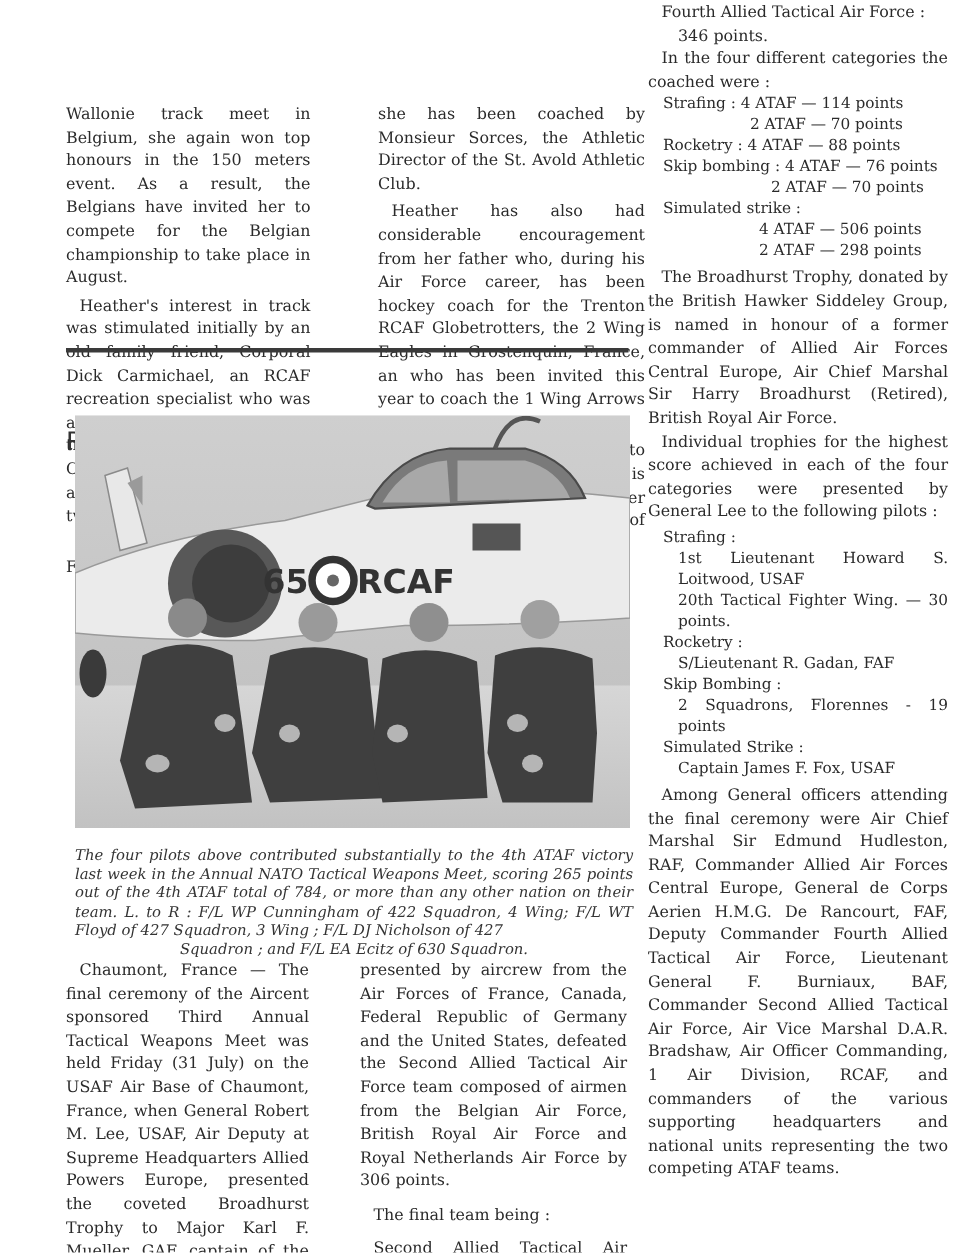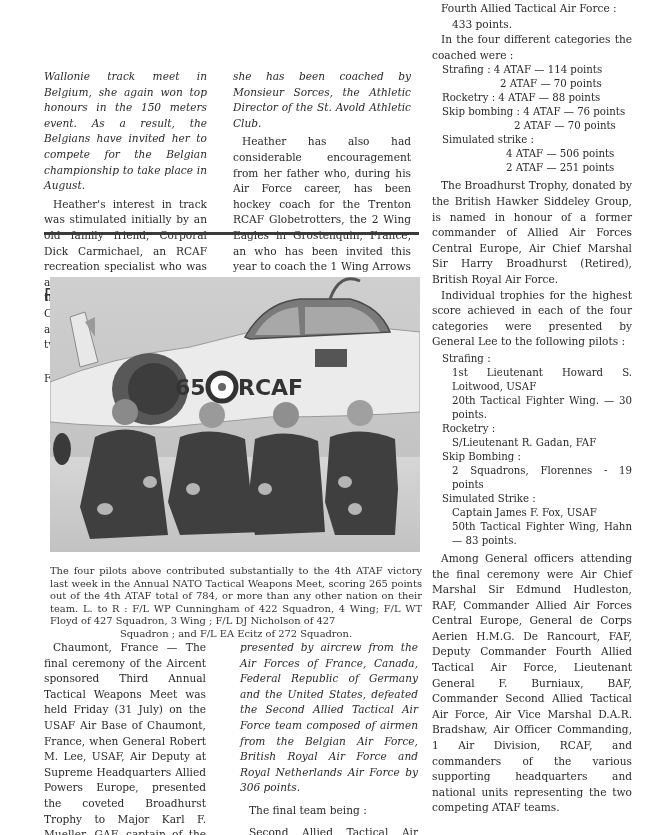--- a/index.html
+++ b/index.html
@@ -2,40 +2,40 @@
 <html><head>
 <meta charset="utf-8">
 <style>
   html, body { margin: 0; padding: 0; }
   body {
     width: 650px; height: 835px; background: #ffffff; position: relative; overflow: hidden;
     font-family: "DejaVu Serif", "Liberation Serif", serif; color: #2a2a2a;
   }
   .col { position: absolute; font-size: 10.6px; line-height: 15.6px; text-align: justify; }
   .col p { margin: 0; text-indent: 9px; }
-  .col p.noind { text-indent: 0; font-style: italic; }
+  .col p.noind { text-indent: 0; }
   .col p.gap { margin-top: 3px; }
   .c1 { left: 44px; top: 69px; width: 163px; }
-  .c2 { left: 233px; top: 69px; width: 178px; }
+  .c2 { left: 252px; top: 69px; width: 178px; }
   .c3 { left: 432px; top: 18px; width: 200px; }
   .c4 { left: 44px; top: 640px; width: 162px; }
   .c5 { left: 240px; top: 640px; width: 178px; }
   .rule { position: absolute; left: 44px; top: 232px; width: 375px; height: 3px; background: #3a3a3a; }
   .section-title {
     position: absolute; left: 44px; top: 238px; width: 375px; text-align: left;
     font-family: "DejaVu Sans", "Liberation Sans", sans-serif; font-size: 17px; color: #333; letter-spacing: 0.3px; margin-top: 47px;
   }
   .photo {
     position: absolute; left: 50px; top: 277px; width: 370px; height: 275px; overflow: hidden;
     background: #d0d0d0;
   }
   .photo svg { display: block; }
   .caption {
     position: absolute; left: 50px; top: 565px; width: 372px;
-    font-family: "DejaVu Serif", serif; font-size: 9.9px; line-height: 12.6px; text-align: justify; color: #333;
+    font-family: "DejaVu Serif", serif; font-style: italic; font-size: 9.9px; line-height: 12.6px; text-align: justify; color: #333;
   }
   .caption .last { display: block; text-align: center; }
   .indent1 { padding-left: 10px; text-indent: 0 !important; }
   .indent2 { padding-left: 20px; text-indent: 0 !important; }
 </style>
 </head>
 <body>
 
 <div class="col c1">
   <p class="noind">Wallonie track meet in Belgium, she again won top honours in the 150 meters event. As a result, the Belgians have invited her to compete for the Belgian championship to take place in August.</p>
@@ -112,72 +112,71 @@
       <ellipse cx="143" cy="212" rx="7" ry="6"></ellipse>
       <ellipse cx="215" cy="212" rx="7" ry="6"></ellipse>
       <ellipse cx="295" cy="205" rx="7" ry="6"></ellipse>
       <ellipse cx="305" cy="232" rx="7" ry="6"></ellipse>
     </g>
   </svg>
 </div>
 
 <div class="caption">
   <span>The four pilots above contributed substantially to the 4th ATAF victory last week in the Annual NATO Tactical Weapons Meet, scoring 265 points out of the 4th ATAF total of 784, or more than any other nation on their team. L. to R : F/L WP Cunningham of 422 Squadron, 4 Wing; F/L WT Floyd of 427 Squadron, 3 Wing ; F/L DJ Nicholson of 427</span>
-  <span class="last">Squadron ; and F/L EA Ecitz of 272 Squadron.</span>
+  <span class="last">Squadron ; and F/L EA Ecitz of 630 Squadron.</span>
 </div>
 
 <div class="col c4">
   <p>Chaumont, France — The final ceremony of the Aircent sponsored Third Annual Tactical Weapons Meet was held Friday (31 July) on the USAF Air Base of Chaumont, France, when General Robert M. Lee, USAF, Air Deputy at Supreme Headquarters Allied Powers Europe, presented the coveted Broadhurst Trophy to Major Karl F. Mueller, GAF, captain of the winning Fourth Allied Tectical Air Force (4 ATAF) team. 4 ATAF re-</p>
 </div>
 
 <div class="col c5">
   <p class="noind">presented by aircrew from the Air Forces of France, Canada, Federal Republic of Germany and the United States, defeated the Second Allied Tactical Air Force team composed of airmen from the Belgian Air Force, British Royal Air Force and Royal Netherlands Air Force by 306 points.</p>
   <p class="gap" style="margin-top:7px">The final team being :</p>
   <p class="gap" style="margin-top:6px">Second Allied Tactical Air Force :</p>
 
 </div>
 
 <div class="col c3" style="top:1px">
   <p style="margin-top:0">Fourth Allied Tactical Air Force :</p>
-  <p class="indent2">433 points.</p>
+  <p class="indent2">346 points.</p>
   <p>In the four different categories the coached were :</p>
 
   <div style="font-size:10.2px; line-height:14px;">
     <div style="padding-left:10px;">
       <span>Strafing :</span>
       <span>4 ATAF — 114 points</span>
       <div style="padding-left:58px">2 ATAF — 70 points</div>
     </div>
     <div style="padding-left:10px;">
       <span>Rocketry :</span>
       <span>4 ATAF — 88 points</span>
     </div>
     <div style="padding-left:10px;">
       <span>Skip bombing :</span>
       <span>4 ATAF — 76 points</span>
       <div style="padding-left:72px">2 ATAF — 70 points</div>
     </div>
     <div style="padding-left:10px;">
       <div>Simulated strike :</div>
       <div style="padding-left:64px">4 ATAF — 506 points</div>
-      <div style="padding-left:64px">2 ATAF — 251 points</div>
+      <div style="padding-left:64px">2 ATAF — 298 points</div>
     </div>
   </div>
 
   <p class="gap">The Broadhurst Trophy, donated by the British Hawker Siddeley Group, is named in honour of a former commander of Allied Air Forces Central Europe, Air Chief Marshal Sir Harry Broadhurst (Retired), British Royal Air Force.</p>
   <p>Individual trophies for the highest score achieved in each of the four categories were presented by General Lee to the following pilots :</p>
 
   <div style="font-size:10.2px; line-height:14px; margin-top:2px;">
     <div class="indent1">Strafing :</div>
     <div class="indent2">1st Lieutenant Howard S. Loitwood, USAF</div>
     <div class="indent2">20th Tactical Fighter Wing. — 30 points.</div>
     <div class="indent1">Rocketry :</div>
     <div class="indent2">S/Lieutenant R. Gadan, FAF</div>
     <div class="indent1">Skip Bombing :</div>
     <div class="indent2">2 Squadrons, Florennes - 19 points</div>
     <div class="indent1">Simulated Strike :</div>
     <div class="indent2">Captain James F. Fox, USAF</div>
-    <div class="indent2">50th Tactical Fighter Wing, Hahn — 83 points.</div>
   </div>
 
   <p class="gap">Among General officers attending the final ceremony were Air Chief Marshal Sir Edmund Hudleston, RAF, Commander Allied Air Forces Central Europe, General de Corps Aerien H.M.G. De Rancourt, FAF, Deputy Commander Fourth Allied Tactical Air Force, Lieutenant General F. Burniaux, BAF, Commander Second Allied Tactical Air Force, Air Vice Marshal D.A.R. Bradshaw, Air Officer Commanding, 1 Air Division, RCAF, and commanders of the various supporting headquarters and national units representing the two competing ATAF teams.</p>
 
 </div>
 
 </body></html>

